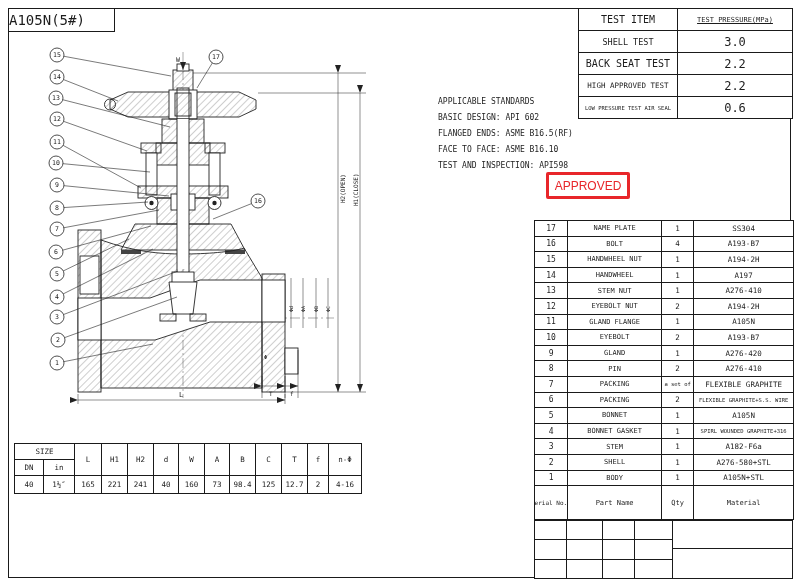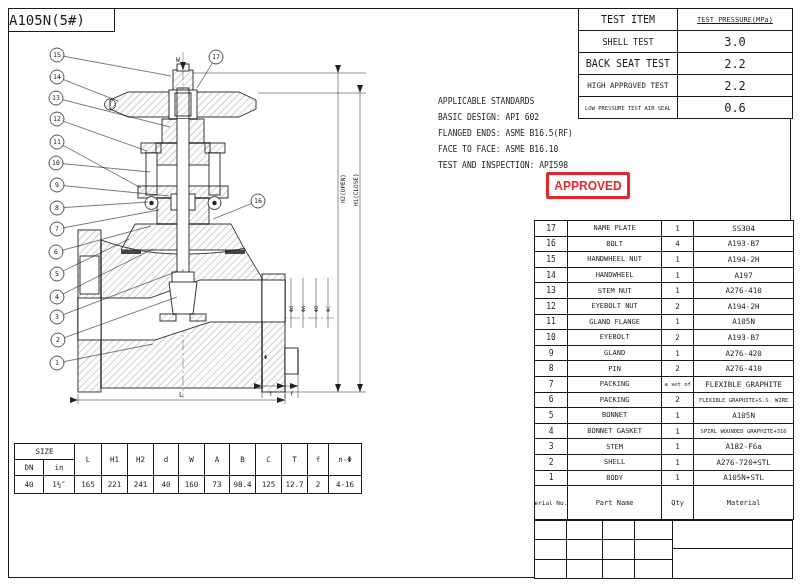--- a/index.html
+++ b/index.html
@@ -15,21 +15,21 @@
   
   .test-table{position:absolute;left:578px;top:8px;table-layout:fixed;}
   .test-table td,.test-table th{height:21px;}
   .test-table .c1{width:98px;} .test-table .c2{width:114px;}
   .test-table .hdr1{font-size:10px;} .test-table .hdr2{font-size:7px;text-decoration:underline;}
   .test-table .val{font-size:12px;}
   .test-table .lg{font-size:8.5px;} .test-table .md{font-size:10px;}
   .test-table .sm{font-size:7.5px;} .test-table .xs{font-size:5.5px;}
   
   .stamp{position:absolute;left:546px;top:172px;width:78px;height:21px;border:3px solid #e8262a;
-         border-radius:2px;color:#e8262a;font-family:"Liberation Sans",sans-serif;font-weight:bold;
+         border-radius:2px;color:#e8262a;font-family:"Liberation Sans",sans-serif;font-weight:normal;
          font-size:12px;display:flex;align-items:center;justify-content:center;background:#fff;}
   
   .parts-table{position:absolute;left:534px;top:220px;table-layout:fixed;}
   .parts-table td{height:14.6px;font-size:7px;}
   .parts-table .no{width:31px;font-size:8px;}
   .parts-table .nm{width:93px;}
   .parts-table .qt{width:31px;font-size:7.5px;}
   .parts-table .mt{width:99px;font-size:7.5px;}
   .parts-table td.xs{font-size:5.5px;}
   .parts-table .foot td{height:33px;font-size:7px;}
@@ -339,21 +339,21 @@
     <tr>
           <td class="no">3</td>
           <td class="nm">STEM</td>
           <td class="qt">1</td>
           <td class="mt">A182-F6a</td>
         </tr>
     <tr>
           <td class="no">2</td>
           <td class="nm">SHELL</td>
           <td class="qt">1</td>
-          <td class="mt">A276-720+STL</td>
+          <td class="mt">A276-580+STL</td>
         </tr>
     <tr>
           <td class="no">1</td>
           <td class="nm">BODY</td>
           <td class="qt">1</td>
           <td class="mt">A105N+STL</td>
         </tr>
     <tr class="foot">
       <td class="no"><span class="serial-clip">Serial No.</span></td>
       <td class="nm">Part Name</td>

